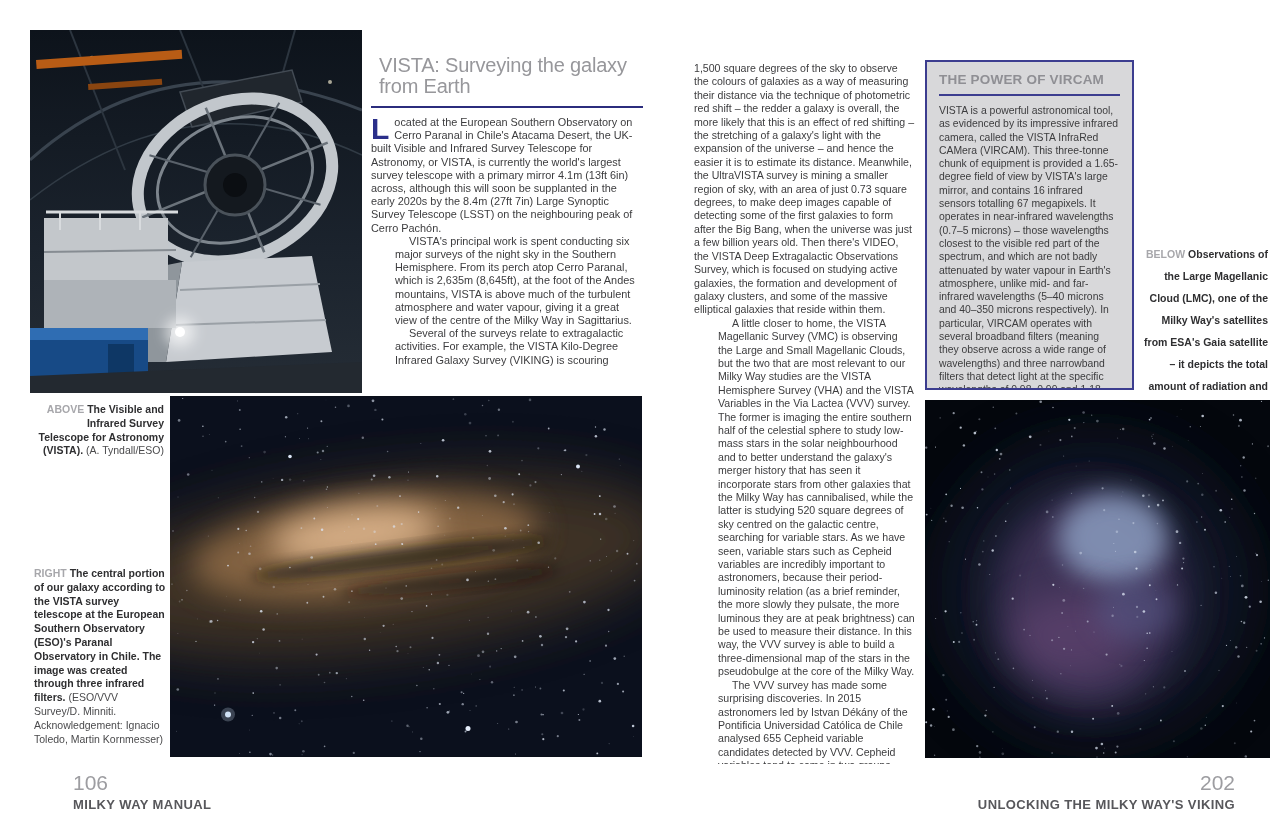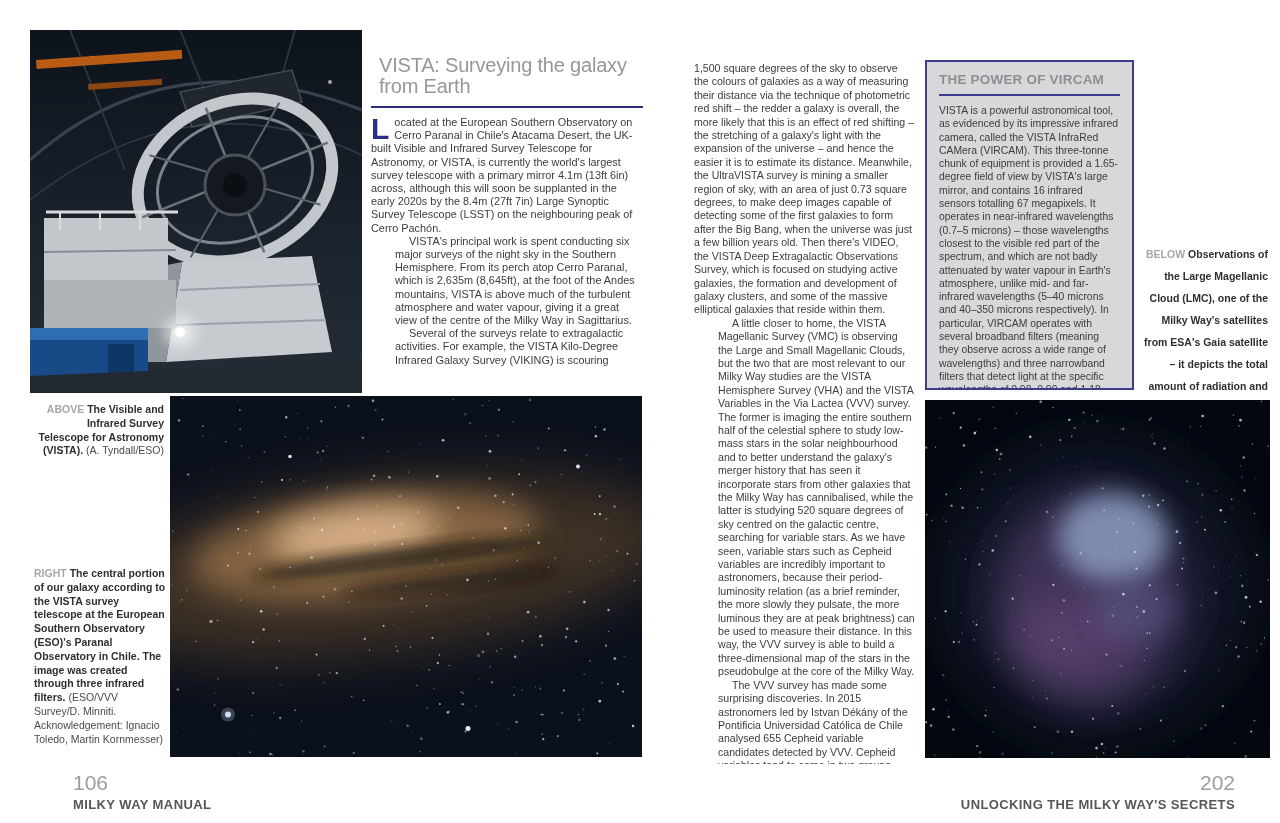--- a/index.html
+++ b/index.html
@@ -784,16 +784,16 @@
         <circle cx="158.6" cy="12.5" r="1.29" fill="#dce4f2" opacity="0.34"></circle>
       </svg>
   </div>
 
   <div id="footer-left" class="abs footer">
     <div class="pagenum">106</div>
     <div class="footlabel">MILKY WAY MANUAL</div>
   </div>
   <div id="footer-right" class="abs footer">
     <div class="pagenum">202</div>
-    <div class="footlabel">UNLOCKING THE MILKY WAY'S SECRETS</div>
+    <div class="footlabel">UNLOCKING THE MILKY WAY'S VIKING</div>
   </div>
 
 </div>
 
 </body></html>

